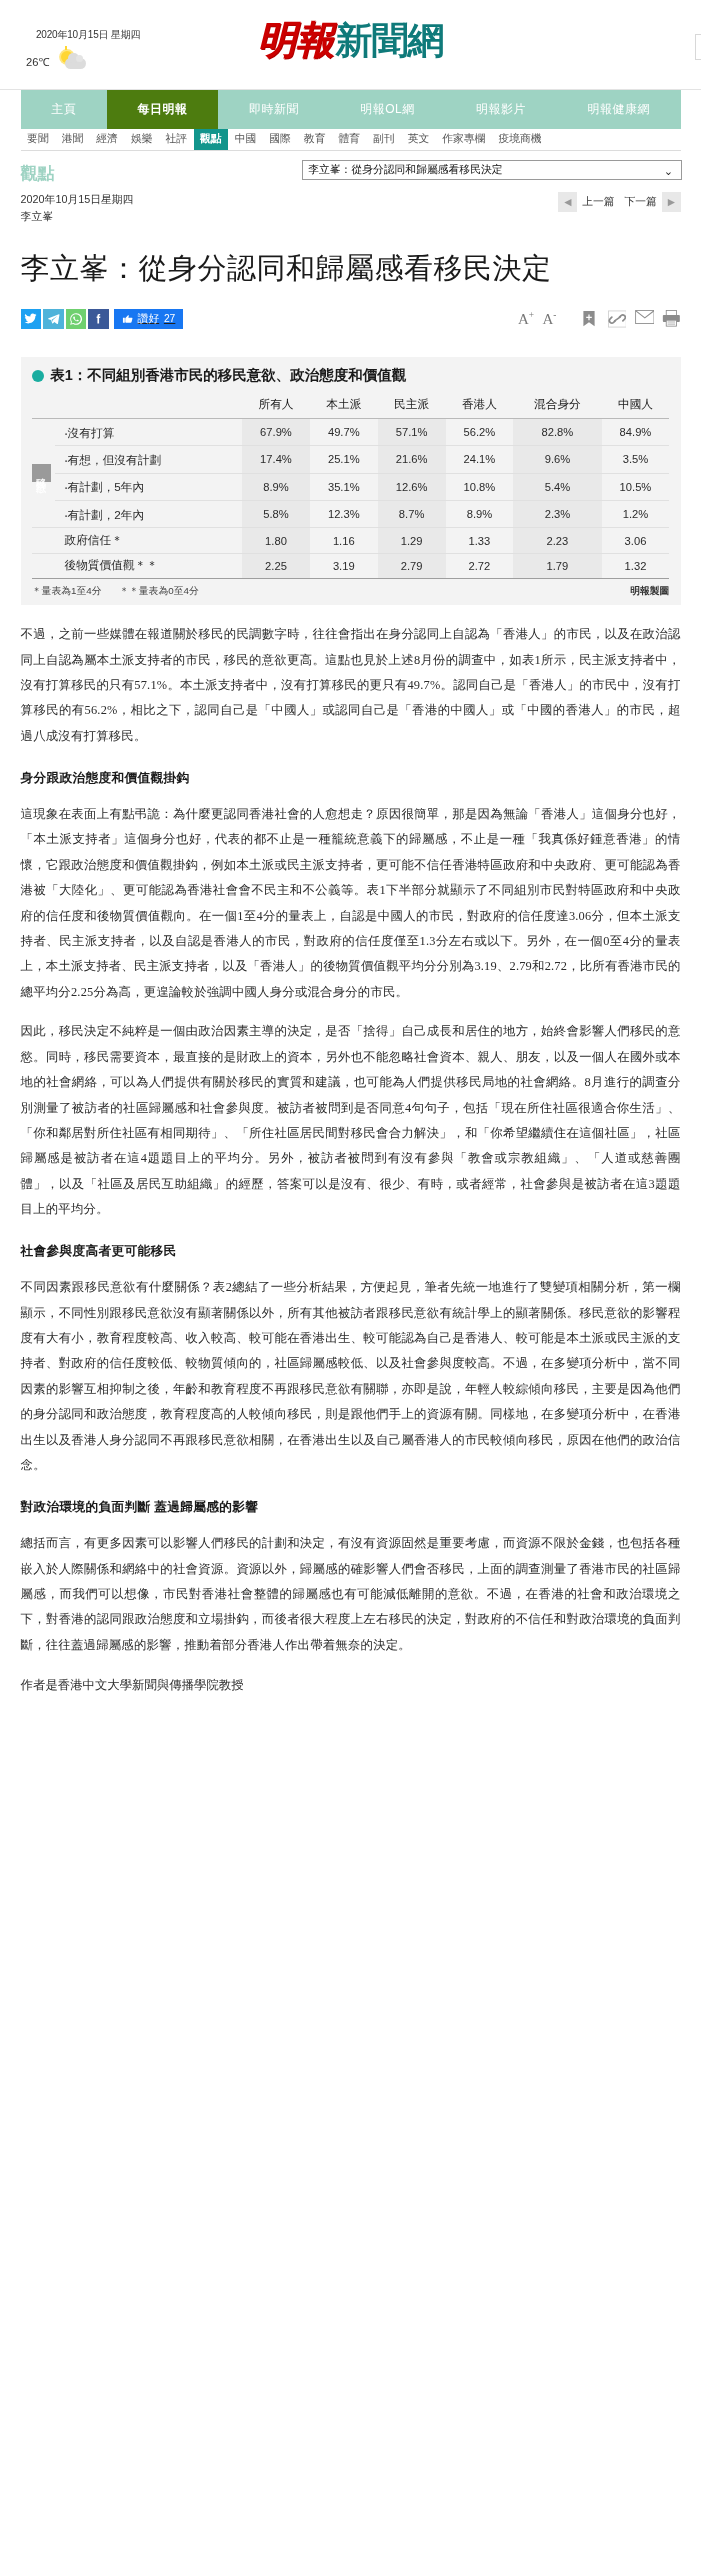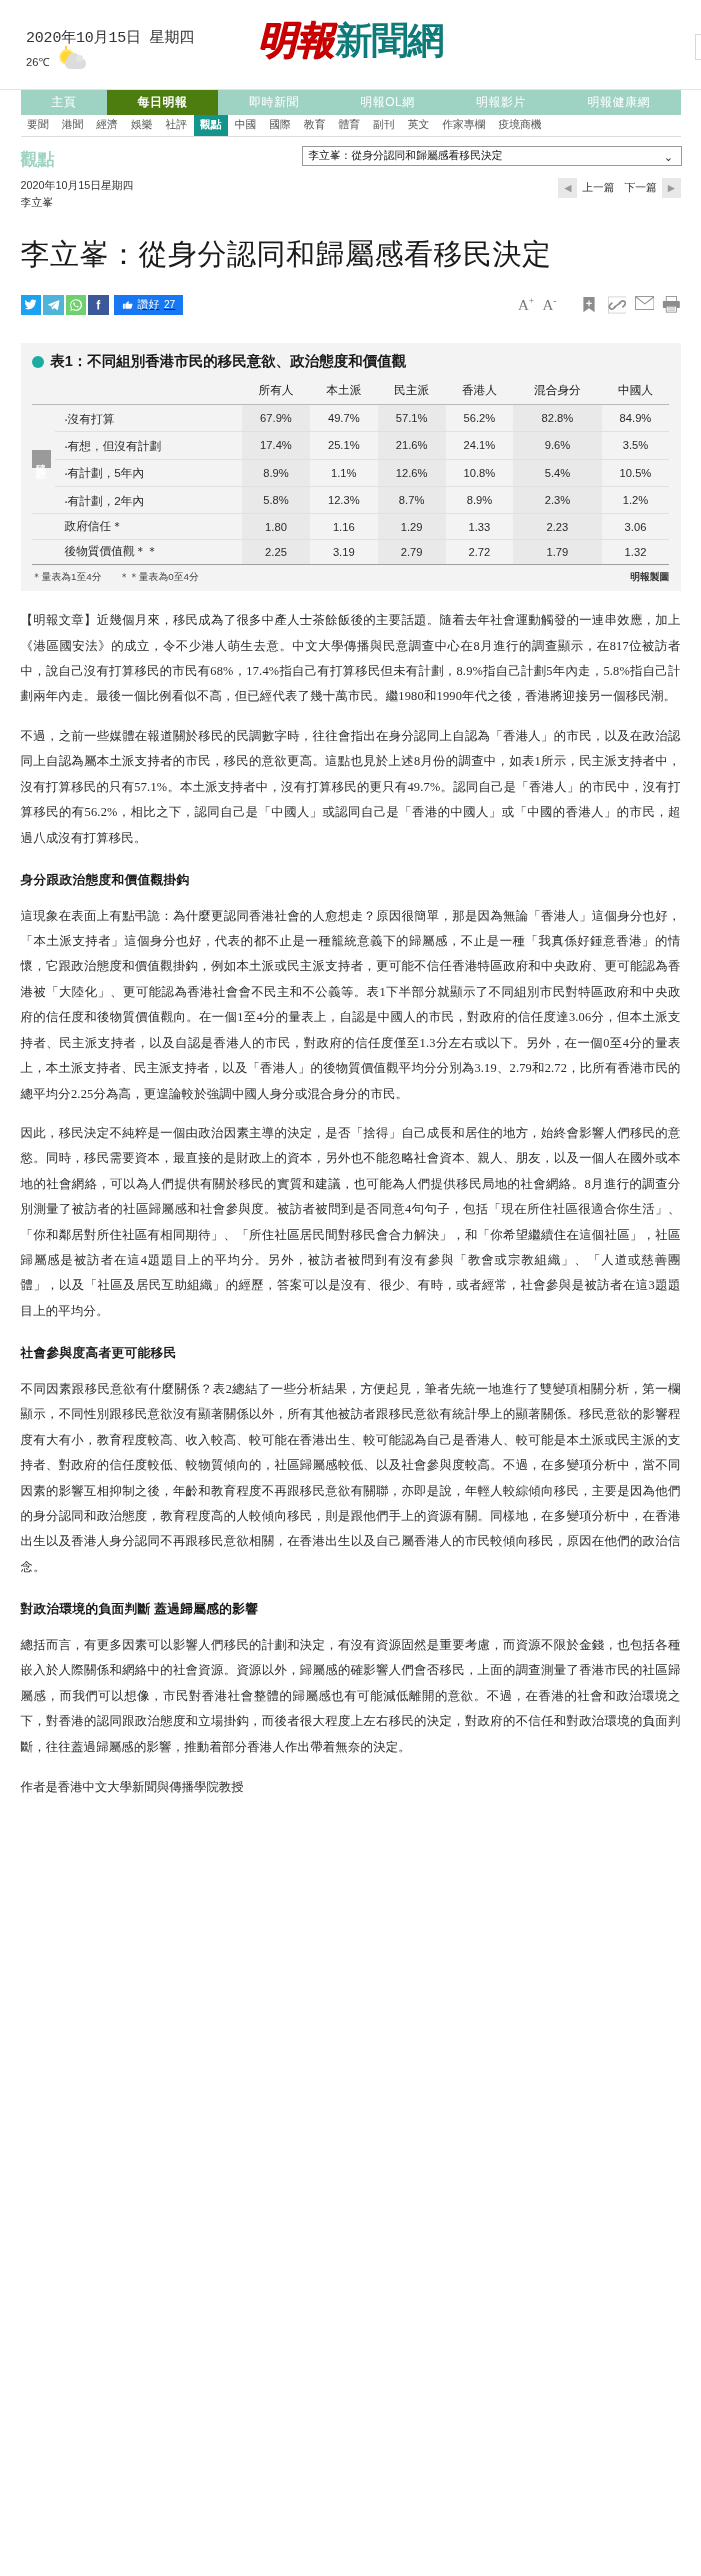--- a/index.html
+++ b/index.html
@@ -17,23 +17,23 @@
   .page { width: 701px; position: relative; background:#fff; }
 
   
   .topbar {
     position: relative;
     height: 90px;
     border-bottom: 0.9px solid #e3e3e3;
     background: #fff;
   }
   .topbar-date {
-    position: absolute; left: 26px; top: 28px;
-    font-size: 15px; color: #333;
-    font-family: Liberation Mono, monospace;
+    position: absolute; left: 36px; top: 28px;
+    font-size: 10px; color: #333;
+    font-family: Liberation Sans, sans-serif;
     letter-spacing: -0.2px;
   }
   .topbar-weather {
     position: absolute; left: 26px; top: 51px;
     display: flex; align-items: center; gap: 9.4px;
   }
   .temp { font-size: 11.2px; color: #333; font-family: "Liberation Sans", sans-serif;}
   .wicon { position: relative; width: 28px; height: 20.6px; }
   .wicon .sun {
     position:absolute; left:1.9px; top:0px; width:12px; height:12px;
@@ -78,21 +78,21 @@
     position:absolute; right: 0px; top: 34px;
     width: 5.6px; height: 26px;
     border: 0.9px solid #d8d8d8; border-right: none;
     background: #fff;
   }
 
   
   .mainnav {
     display: flex; align-items: stretch;
     background: #9ed3c3;
-    height: 25px;
+    height: 39px;
     font-family: "Liberation Sans", sans-serif;
     margin: 0 20.6px 0 20.6px;
     width: 660px;
   }
   .mainnav .nav-item {
     flex: 1 1 auto;
     display: flex; align-items: center; justify-content: center;
     color: #fff; font-size: 12px; letter-spacing: 0.5px;
     cursor: pointer; white-space: nowrap;
   }
@@ -487,21 +487,21 @@
           <td class="shade">17.4%</td>
           <td>25.1%</td>
           <td class="shade">21.6%</td>
           <td>24.1%</td>
           <td class="shade">9.6%</td>
           <td>3.5%</td>
         </tr>
         <tr class="r-data">
           <td class="rowlabel">‧有計劃，5年內</td>
           <td class="shade">8.9%</td>
-          <td>1.1%</td>
+          <td>35.1%</td>
           <td class="shade">12.6%</td>
           <td>10.8%</td>
           <td class="shade">5.4%</td>
           <td>10.5%</td>
         </tr>
         <tr class="r-data">
           <td class="rowlabel">‧有計劃，2年內</td>
           <td class="shade">5.8%</td>
           <td>12.3%</td>
           <td class="shade">8.7%</td>
@@ -535,21 +535,20 @@
     <div class="fig-foot">
       <div class="notes">
         <span>＊量表為1至4分</span>
         <span>＊＊量表為0至4分</span>
       </div>
       <div class="fig-credit">明報製圖</div>
     </div>
   </div>
 
   <div class="bodywrap">
-    <p class="para">【明報文章】近幾個月來，移民成為了很多中產人士茶餘飯後的主要話題。隨着去年社會運動觸發的一連串效應，加上《港區國安法》的成立，令不少港人萌生去意。中文大學傳播與民意調查中心在8月進行的調查顯示，在817位被訪者中，說自己沒有打算移民的市民有68%，17.4%指自己有打算移民但未有計劃，8.9%指自己計劃5年內走，5.8%指自己計劃兩年內走。最後一個比例看似不高，但已經代表了幾十萬市民。繼1980和1990年代之後，香港將迎接另一個移民潮。</p>
     <p class="para">不過，之前一些媒體在報道關於移民的民調數字時，往往會指出在身分認同上自認為「香港人」的市民，以及在政治認同上自認為屬本土派支持者的市民，移民的意欲更高。這點也見於上述8月份的調查中，如表1所示，民主派支持者中，沒有打算移民的只有57.1%。本土派支持者中，沒有打算移民的更只有49.7%。認同自己是「香港人」的市民中，沒有打算移民的有56.2%，相比之下，認同自己是「中國人」或認同自己是「香港的中國人」或「中國的香港人」的市民，超過八成沒有打算移民。</p>
 
     <h3 class="subhead">身分跟政治態度和價值觀掛鈎</h3>
     <p class="para">這現象在表面上有點弔詭：為什麼更認同香港社會的人愈想走？原因很簡單，那是因為無論「香港人」這個身分也好，「本土派支持者」這個身分也好，代表的都不止是一種籠統意義下的歸屬感，不止是一種「我真係好鍾意香港」的情懷，它跟政治態度和價值觀掛鈎，例如本土派或民主派支持者，更可能不信任香港特區政府和中央政府、更可能認為香港被「大陸化」、更可能認為香港社會會不民主和不公義等。表1下半部分就顯示了不同組別市民對特區政府和中央政府的信任度和後物質價值觀向。在一個1至4分的量表上，自認是中國人的市民，對政府的信任度達3.06分，但本土派支持者、民主派支持者，以及自認是香港人的市民，對政府的信任度僅至1.3分左右或以下。另外，在一個0至4分的量表上，本土派支持者、民主派支持者，以及「香港人」的後物質價值觀平均分分別為3.19、2.79和2.72，比所有香港市民的總平均分2.25分為高，更遑論較於強調中國人身分或混合身分的市民。</p>
     <p class="para">因此，移民決定不純粹是一個由政治因素主導的決定，是否「捨得」自己成長和居住的地方，始終會影響人們移民的意慾。同時，移民需要資本，最直接的是財政上的資本，另外也不能忽略社會資本、親人、朋友，以及一個人在國外或本地的社會網絡，可以為人們提供有關於移民的實質和建議，也可能為人們提供移民局地的社會網絡。8月進行的調查分別測量了被訪者的社區歸屬感和社會參與度。被訪者被問到是否同意4句句子，包括「現在所住社區很適合你生活」、「你和鄰居對所住社區有相同期待」、「所住社區居民間對移民會合力解決」，和「你希望繼續住在這個社區」，社區歸屬感是被訪者在這4題題目上的平均分。另外，被訪者被問到有沒有參與「教會或宗教組織」、「人道或慈善團體」，以及「社區及居民互助組織」的經歷，答案可以是沒有、很少、有時，或者經常，社會參與是被訪者在這3題題目上的平均分。</p>
 
     <h3 class="subhead">社會參與度高者更可能移民</h3>
     <p class="para">不同因素跟移民意欲有什麼關係？表2總結了一些分析結果，方便起見，筆者先統一地進行了雙變項相關分析，第一欄顯示，不同性別跟移民意欲沒有顯著關係以外，所有其他被訪者跟移民意欲有統計學上的顯著關係。移民意欲的影響程度有大有小，教育程度較高、收入較高、較可能在香港出生、較可能認為自己是香港人、較可能是本土派或民主派的支持者、對政府的信任度較低、較物質傾向的，社區歸屬感較低、以及社會參與度較高。不過，在多變項分析中，當不同因素的影響互相抑制之後，年齡和教育程度不再跟移民意欲有關聯，亦即是說，年輕人較綜傾向移民，主要是因為他們的身分認同和政治態度，教育程度高的人較傾向移民，則是跟他們手上的資源有關。同樣地，在多變項分析中，在香港出生以及香港人身分認同不再跟移民意欲相關，在香港出生以及自己屬香港人的市民較傾向移民，原因在他們的政治信念。</p>
 
     <h3 class="subhead">對政治環境的負面判斷 蓋過歸屬感的影響</h3>

